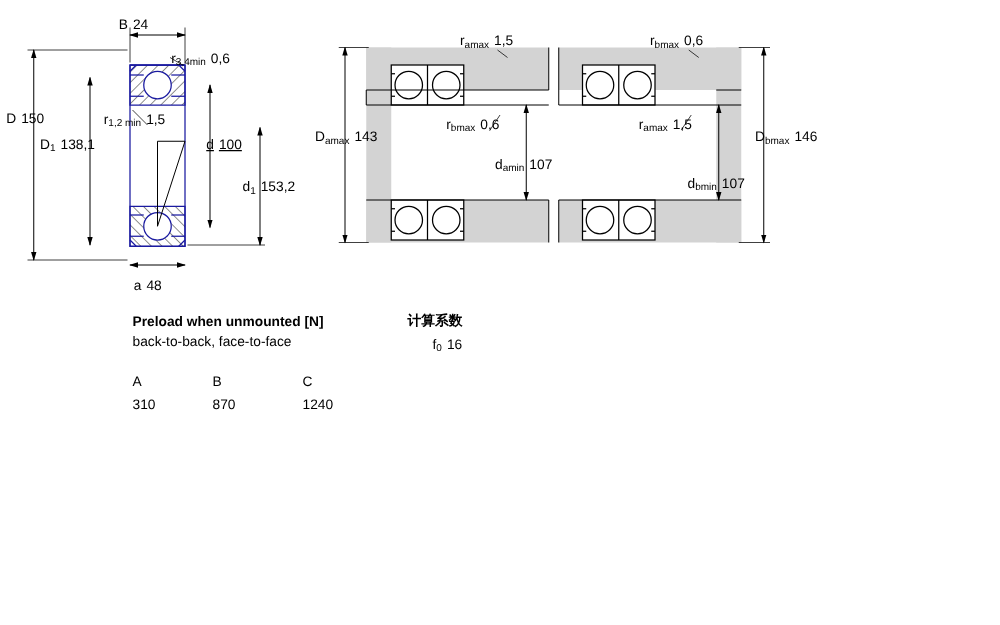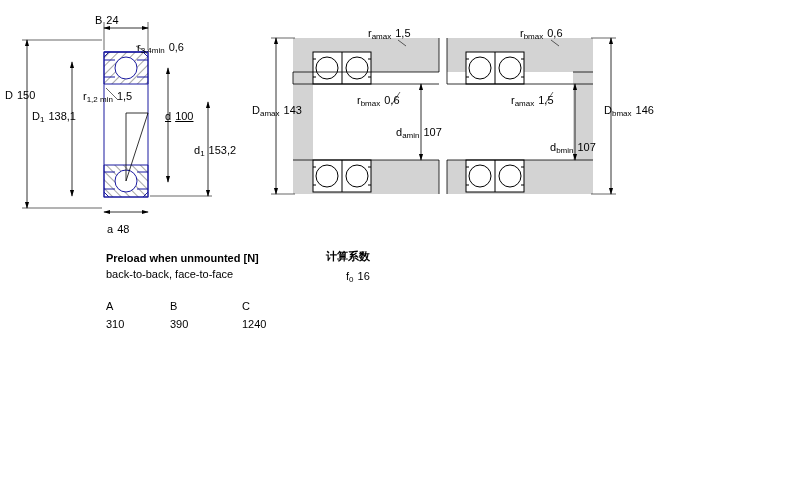--- a/index.html
+++ b/index.html
@@ -257,21 +257,21 @@
   </div>
 
   <div class="lbl bold" style="left:106px; top:252px;">Preload when unmounted [N]</div>
   <div class="lbl" style="left:106px; top:268px;">back-to-back, face-to-face</div>
 
   <div class="lbl" style="left:106px; top:300px;">A</div>
   <div class="lbl" style="left:170px; top:300px;">B</div>
   <div class="lbl" style="left:242px; top:300px;">C</div>
 
   <div class="lbl" style="left:106px; top:318px;">310</div>
-  <div class="lbl" style="left:170px; top:318px;">390</div>
+  <div class="lbl" style="left:170px; top:318px;">870</div>
   <div class="lbl" style="left:242px; top:318px;">1240</div>
 
   <div class="lbl cn" style="left:326px; top:251px;">计算系数</div>
   <div class="lbl" style="left:346px; top:270px;">
     <span>f</span><span class="sub">0</span><span class="val">16</span>
   </div>
 
 </div>
 
 </body></html>

